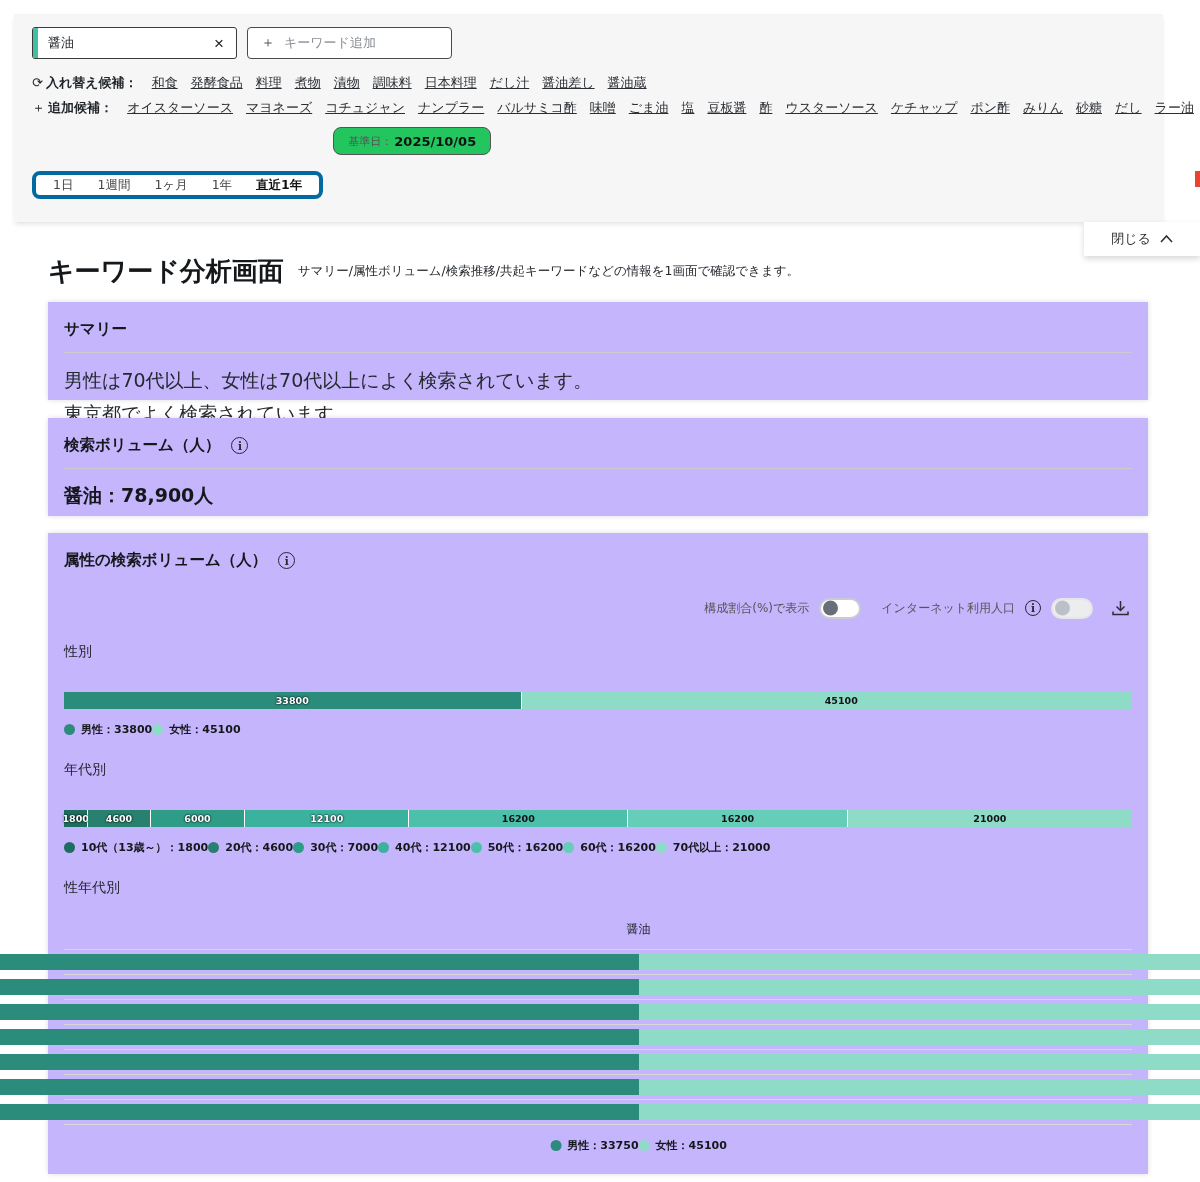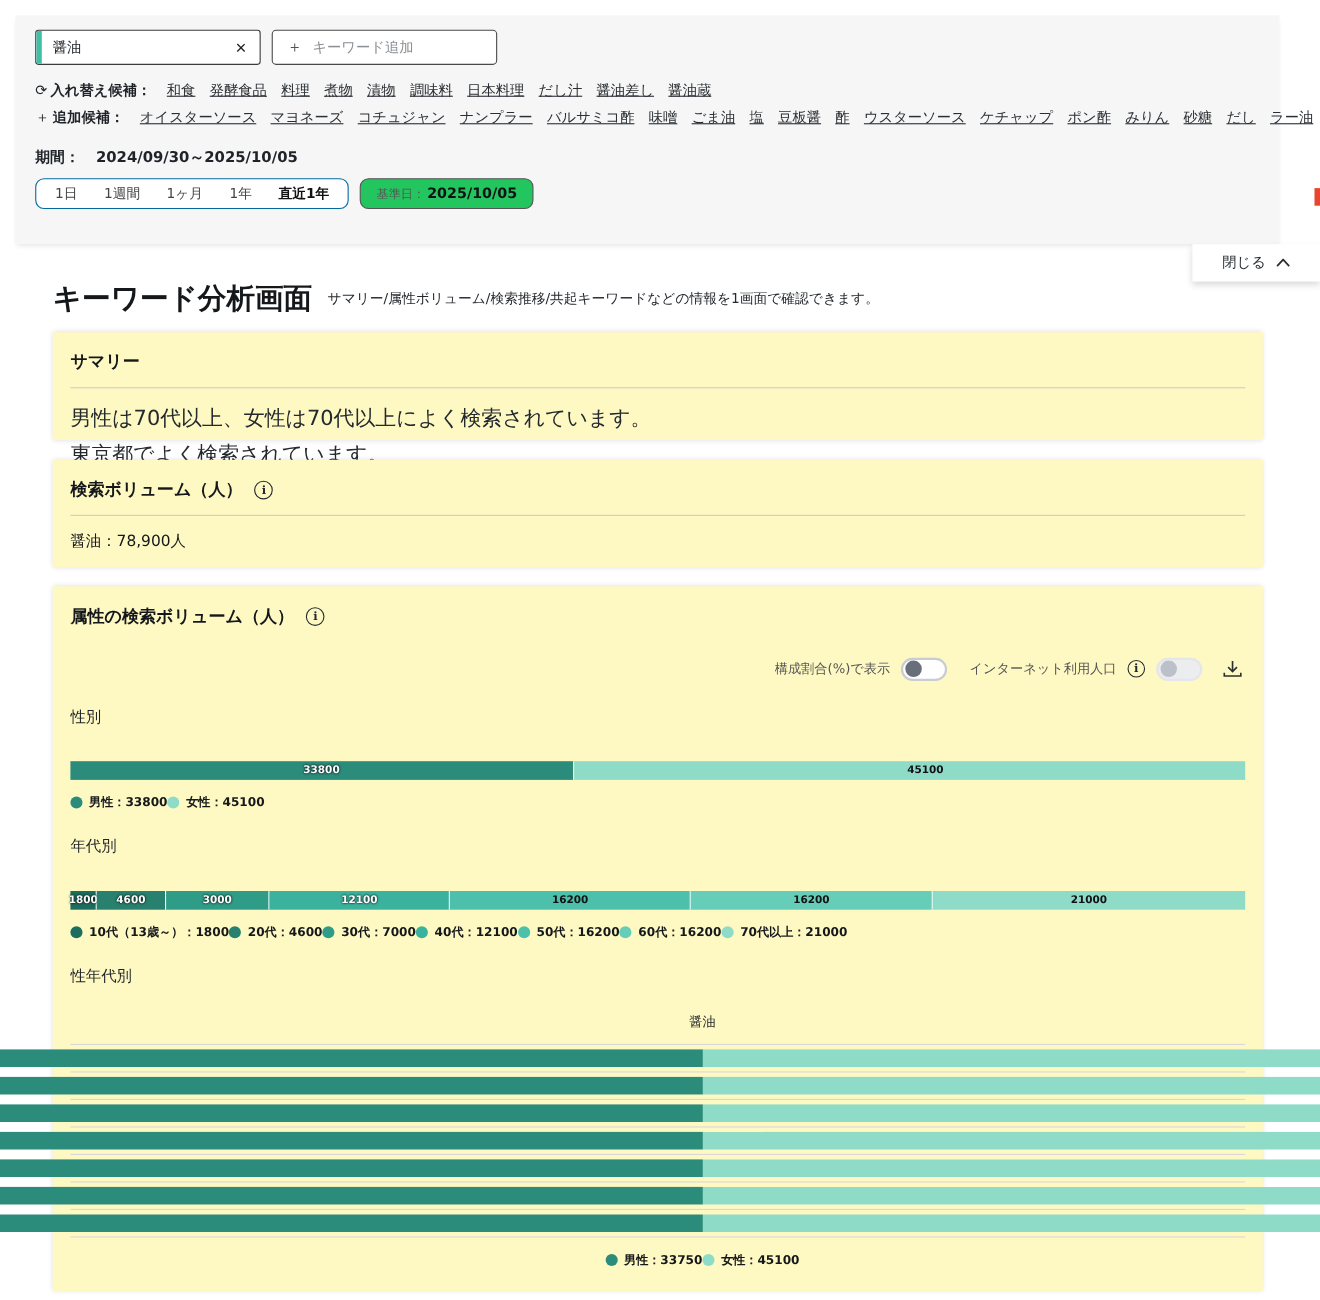--- a/index.html
+++ b/index.html
@@ -36,21 +36,21 @@
   .cand-label{ font-weight:700; font-size:13px; margin-right:10px; color:#1f2328; }
   .cand-label .ic{ font-weight:400; margin-right:3px; font-size:13px; }
   .cand-links a{ margin-right:13px; font-size:13px; text-decoration:underline; cursor:pointer; }
 
   .period-row{ margin-top:17px; font-weight:700; font-size:13.5px; }
   .period-row .pv{ margin-left:10px; }
 
   .controls-row{ margin-top:10px; display:flex; gap:10px; }
   .range-group{
     display:flex; align-items:center; height:28px; background:#fff;
-    border:1px solid #0369a1; border-radius:8px; padding:0 5px;
+    border:4px solid #0369a1; border-radius:8px; padding:0 5px;margin-top:44px;
   }
   .range-btn{ border:none; background:none; font-size:12.5px; color:#444; padding:0 12px; cursor:pointer; font-family:inherit; }
   .range-btn.active{ font-weight:700; color:#101214; }
   .base-date-box{
     height:28px; background:#22c55e; border:1px solid #555; border-radius:8px;
     display:flex; align-items:center; padding:0 14px; cursor:pointer;
   }
   .bd-label{ font-size:11px; color:#555; }
   .bd-value{ font-size:13px; font-weight:700; margin-left:2px; color:#101214; }
 
@@ -62,34 +62,34 @@
     font-size:13px; color:#2b2f33; cursor:pointer;
   }
 
   
   .page-title-row{ position:absolute; left:48px; top:254px; width:1110px; display:flex; align-items:center; gap:14px; }
   .page-title-row h1{ margin:0; font-size:26px; font-weight:700; color:#15181b; }
   .page-subtitle{ font-size:12.5px; color:#24292e; }
 
   
   .card{
-    position:absolute; left:48px; width:1100px; background:#fef9c3; padding:15px 16px;
+    position:absolute; left:48px; width:1100px; background:#c4b5fd; padding:15px 16px;
     box-shadow:0 0 5px rgba(0,0,0,.14);
   }
   .card h2{ margin:2px 0 12px; font-size:15.5px; font-weight:700; color:#15181b; display:flex; align-items:center; }
   .card hr{ border:none; border-top:1px solid #ccc; margin:0 0 12px; }
   .info-icon{
     display:inline-flex; align-items:center; justify-content:center; margin-left:11px;
     width:17px; height:17px; border:1.4px solid #24292e; border-radius:50%;
     font-size:10.5px; font-weight:700; color:#24292e; font-family:"DejaVu Serif","Liberation Serif",serif;
   }
   #summary-card{ top:302px; height:98px; }
   #summary-card p{ margin:3px 0; font-size:19px; line-height:1.6; color:#24292e; }
   #volume-card{ top:418px; height:98px; }
-  .sv-value{ margin:14px 0 0; font-size:14px; font-weight:400; color:#15181b; }
+  .sv-value{ margin:14px 0 0; font-size:19px; font-weight:700; color:#15181b; }
   #attr-card{ top:533px; height:641px; }
 
   
   .controls-right{ margin-top:26px; display:flex; justify-content:flex-end; align-items:center; gap:10px; font-size:12px; color:#555; }
   .toggle{ width:42px; height:21px; border-radius:11px; background:#fff; border:2px solid #c9ccd1; position:relative; cursor:pointer; }
   .toggle .knob{ position:absolute; left:2px; top:50%; transform:translateY(-50%); width:15px; height:15px; border-radius:50%; background:#686f7a; }
   .toggle.disabled{ background:#ebedef; border-color:#e4e6e9; }
   .toggle.disabled .knob{ background:#bcc1c9; }
   .dl-btn{ background:none; border:none; cursor:pointer; padding:2px; margin-left:6px; display:flex; }
   .ctrl-info{ width:16px; height:16px; border-width:1.2px; margin-left:0; }
@@ -137,24 +137,20 @@
   <div class="cand-row">
     <span class="cand-label"><span class="ic">⟳</span><span>入れ替え候補：</span></span>
     <span class="cand-links" id="swap-links"><a class="cand-link">和食</a><a class="cand-link">発酵食品</a><a class="cand-link">料理</a><a class="cand-link">煮物</a><a class="cand-link">漬物</a><a class="cand-link">調味料</a><a class="cand-link">日本料理</a><a class="cand-link">だし汁</a><a class="cand-link">醤油差し</a><a class="cand-link">醤油蔵</a></span>
   </div>
 
   <div class="cand-row">
     <span class="cand-label"><span class="ic">＋</span><span>追加候補：</span></span>
     <span class="cand-links" id="add-links"><a class="cand-link">オイスターソース</a><a class="cand-link">マヨネーズ</a><a class="cand-link">コチュジャン</a><a class="cand-link">ナンプラー</a><a class="cand-link">バルサミコ酢</a><a class="cand-link">味噌</a><a class="cand-link">ごま油</a><a class="cand-link">塩</a><a class="cand-link">豆板醤</a><a class="cand-link">酢</a><a class="cand-link">ウスターソース</a><a class="cand-link">ケチャップ</a><a class="cand-link">ポン酢</a><a class="cand-link">みりん</a><a class="cand-link">砂糖</a><a class="cand-link">だし</a><a class="cand-link">ラー油</a></span>
   </div>
 
-  <div class="period-row">
-    <span>期間：</span>
-    <span class="pv">2024/09/30～2025/10/05</span>
-  </div>
 
   <div class="controls-row">
     <div class="range-group" id="range-group">
         <button class="range-btn">1日</button>
         <button class="range-btn">1週間</button>
         <button class="range-btn">1ヶ月</button>
         <button class="range-btn">1年</button>
         <button class="range-btn active">直近1年</button>
       </div>
     <div class="base-date-box">
@@ -236,21 +232,21 @@
       <span class="litem">
         <span class="dot" style="background: rgb(142, 220, 200);"></span>
         <span>女性：45100</span>
       </span>
     </div>
 
   <h3 class="subhead">年代別</h3>
   <div class="stack-bar" id="age-bar">
       <div class="seg lightlab" style="width: 2.28137%; background: rgb(30, 110, 95);">1800</div>
       <div class="seg lightlab" style="width: 5.83016%; background: rgb(39, 129, 110);">4600</div>
-      <div class="seg lightlab" style="width: 8.87199%; background: rgb(47, 156, 135);">3000</div>
+      <div class="seg lightlab" style="width: 8.87199%; background: rgb(47, 156, 135);">6000</div>
       <div class="seg lightlab" style="width: 15.3359%; background: rgb(59, 178, 158);">12100</div>
       <div class="seg darklab" style="width: 20.5323%; background: rgb(76, 192, 171);">16200</div>
       <div class="seg darklab" style="width: 20.5323%; background: rgb(102, 206, 184);">16200</div>
       <div class="seg darklab" style="width: 26.616%; background: rgb(142, 220, 200);">21000</div>
     </div>
   <div class="legend" id="age-legend">
       <span class="litem">
         <span class="dot" style="background: rgb(30, 110, 95);"></span>
         <span>10代（13歳～）：1800</span>
       </span>

